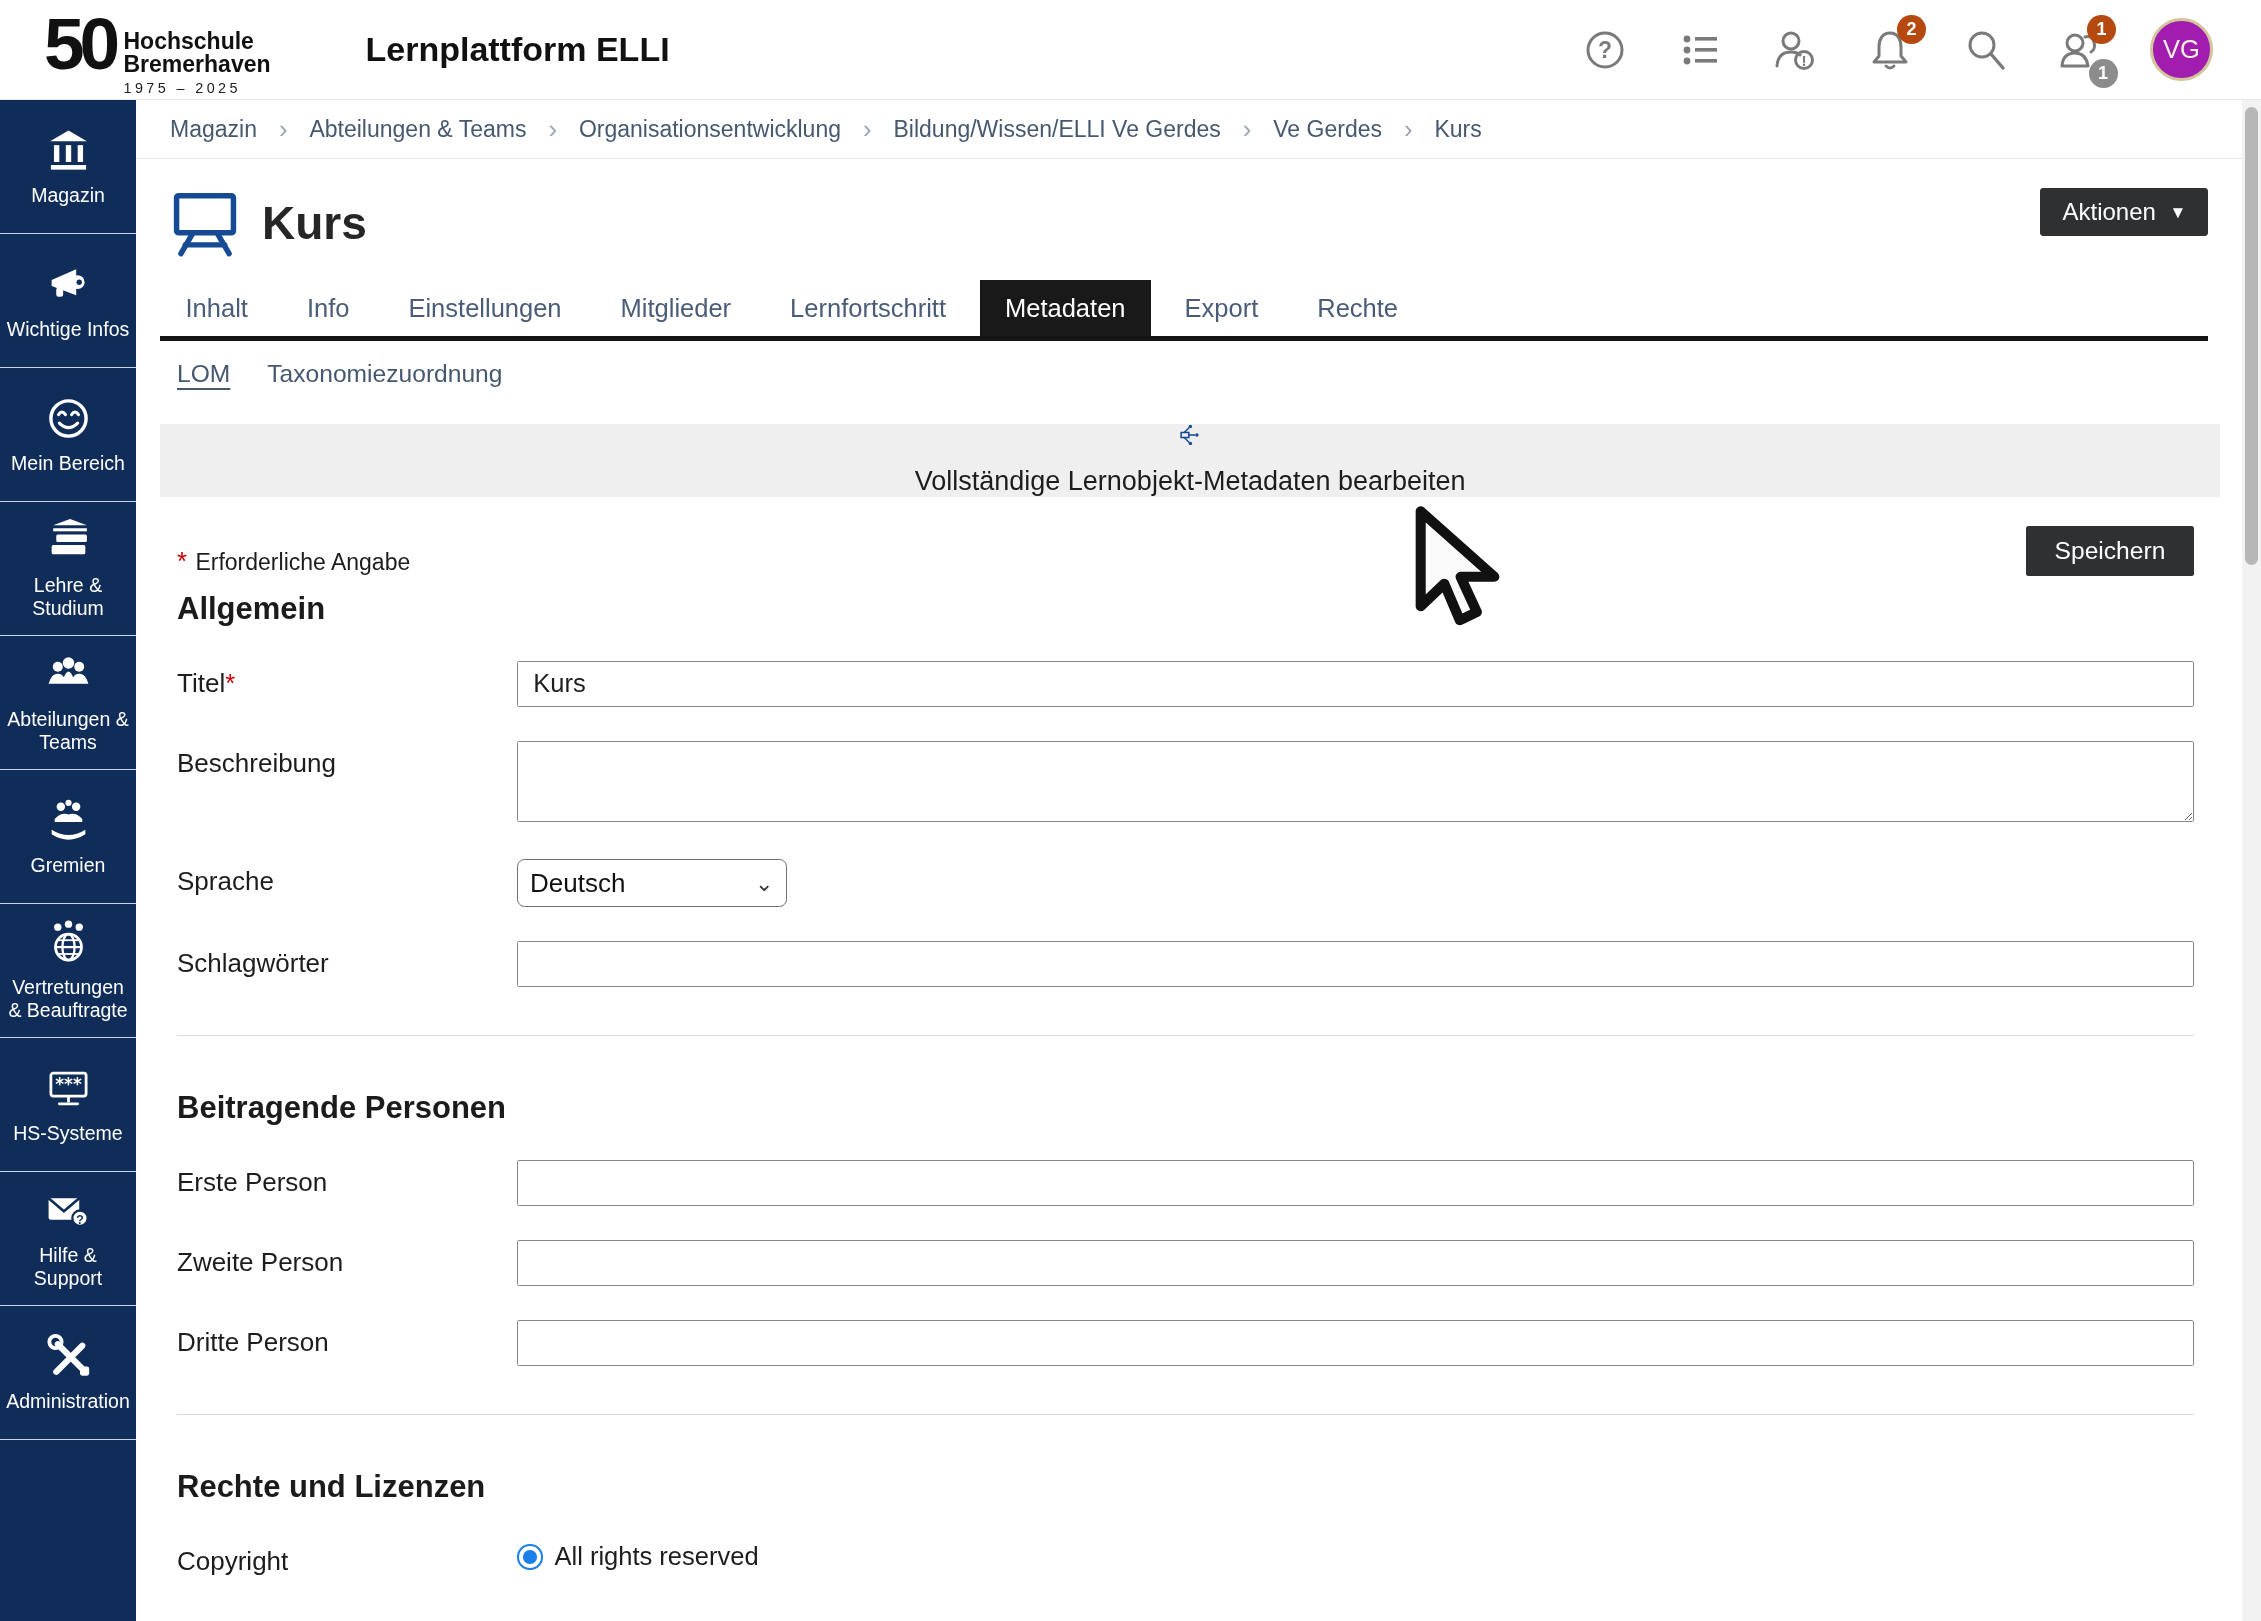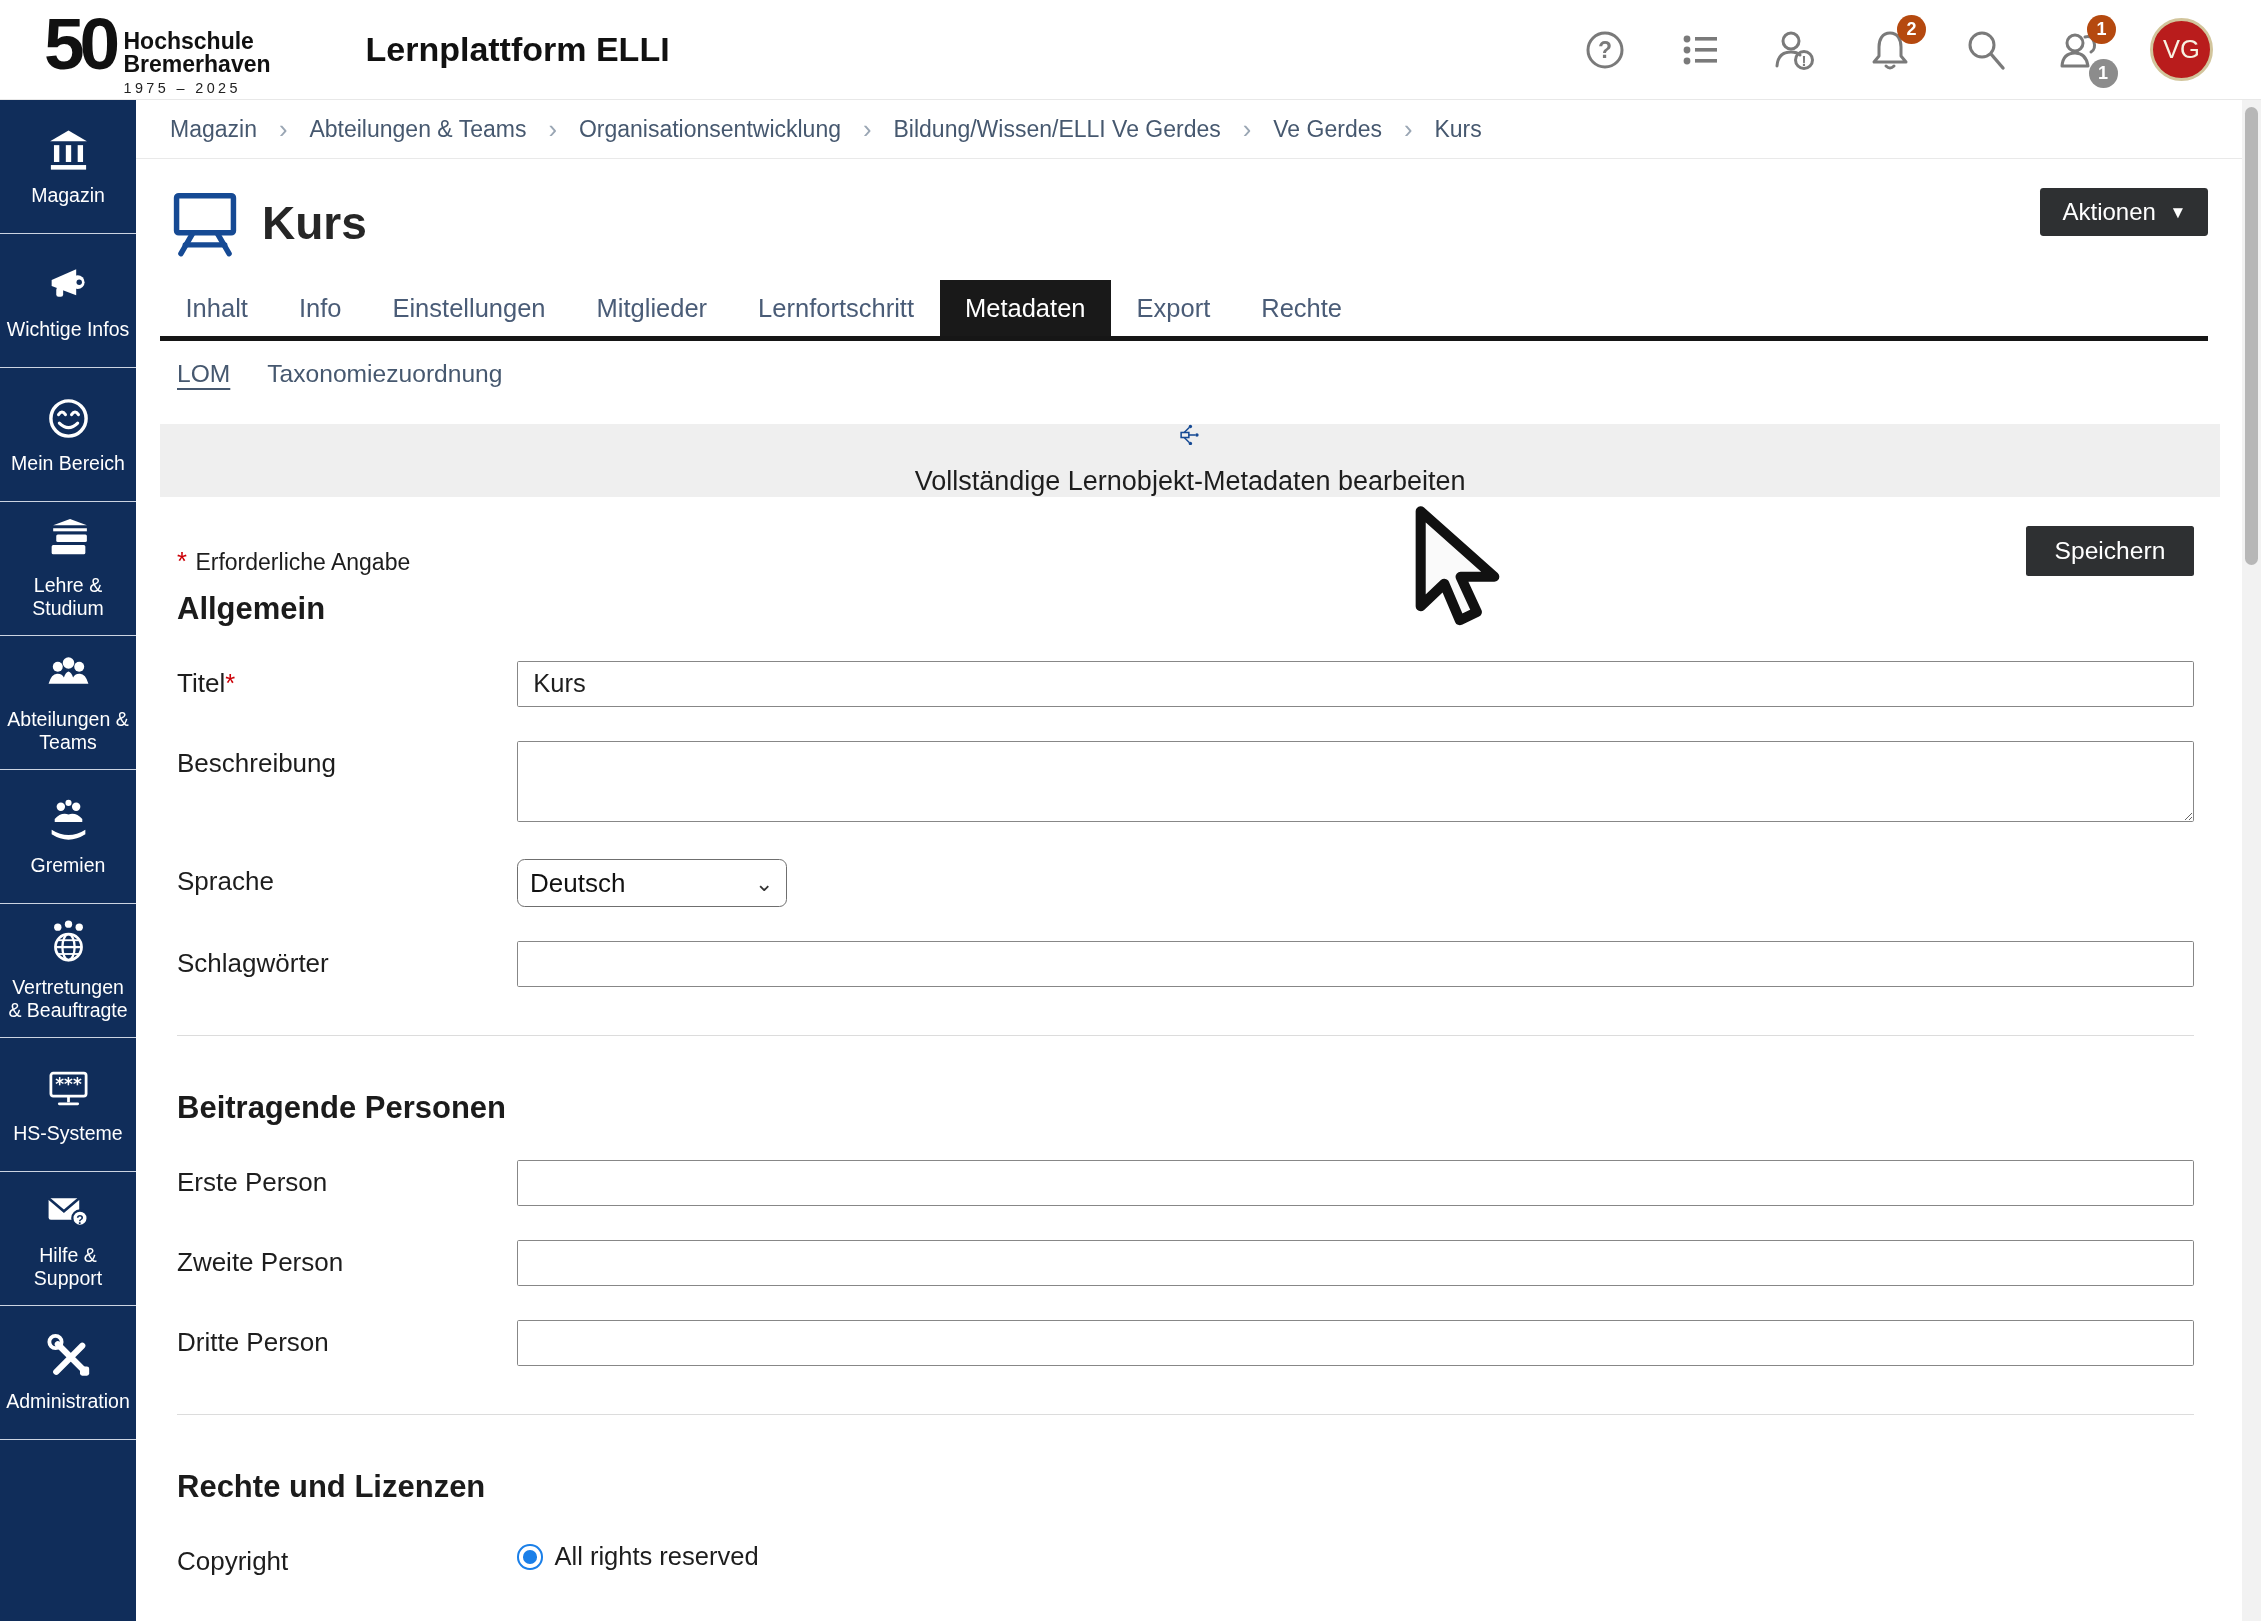--- a/index.html
+++ b/index.html
@@ -26,21 +26,21 @@
   .tb-icon { position: relative; width: 49px; height: 49px; display: flex; align-items: center; justify-content: center; cursor: pointer; }
   .tb-icon svg { width: 44px; height: 44px; }
   .badge {
     position: absolute; min-width: 29px; height: 29px; border-radius: 14.4px;
     color: #fff; font-size: 18px; font-weight: 700; display: flex; align-items: center; justify-content: center;
     padding: 0 5.1px;
   }
   .badge.orange { background: #b5490f; top: -10.2px; right: -12px; }
   .badge.gray  { background: #8c8c8c; bottom: -13.6px; right: -13.6px; }
   .avatar {
-    width: 63px; height: 63px; border-radius: 50%; background: #b91c1c;
+    width: 63px; height: 63px; border-radius: 50%; background: #a21caf;
     border: 3.4px solid #d2c59c; color: #f7f2e2; font-size: 25.5px; font-weight: 400;
     display: flex; align-items: center; justify-content: center; cursor: pointer;
   }
 
   
   .sidebar {
     position: absolute; left: 0; top: 100px; bottom: 0; width: 136px;
     background: #102d5a; display: flex; flex-direction: column; z-index: 4;
   }
   .side-item {
@@ -65,21 +65,21 @@
   .page-title-wrap svg { width: 70px; height: 70px; }
   .page-title { font-size: 46px; font-weight: 700; color: #262626; }
   .btn-dark {
     background: #2e3032; color: #fff; border: none; font-size: 24px;
     padding: 10.2px 22px; border-radius: 3.4px; cursor: pointer; font-family: inherit;
     display: flex; align-items: center; gap: 13.6px;
   }
   .caret { font-size: 17px; line-height: 1; }
 
   
-  .tabs { display: flex; margin: 22px 34px 0 24px; border-bottom: 5.1px solid #161616; align-items: flex-end; }
+  .tabs { display: flex; margin: 22px 34px 0 24px; border-bottom: 5.1px solid #161616; align-items: flex-end; gap: 8px; }
   .tab {
     font-size: 25.5px; color: #4a5c77; padding: 13.6px 25.5px; cursor: pointer; white-space: nowrap;
   }
   .tab.active { background: #191919; color: #ffffff; }
 
   .subtabs { display: flex; gap: 37px; padding: 18.7px 0 17px 41px; font-size: 24.6px; color: #46586f; }
   .subtab { cursor: pointer; }
   .subtab.active { text-decoration: underline; text-underline-offset: 6px; }
 
   

